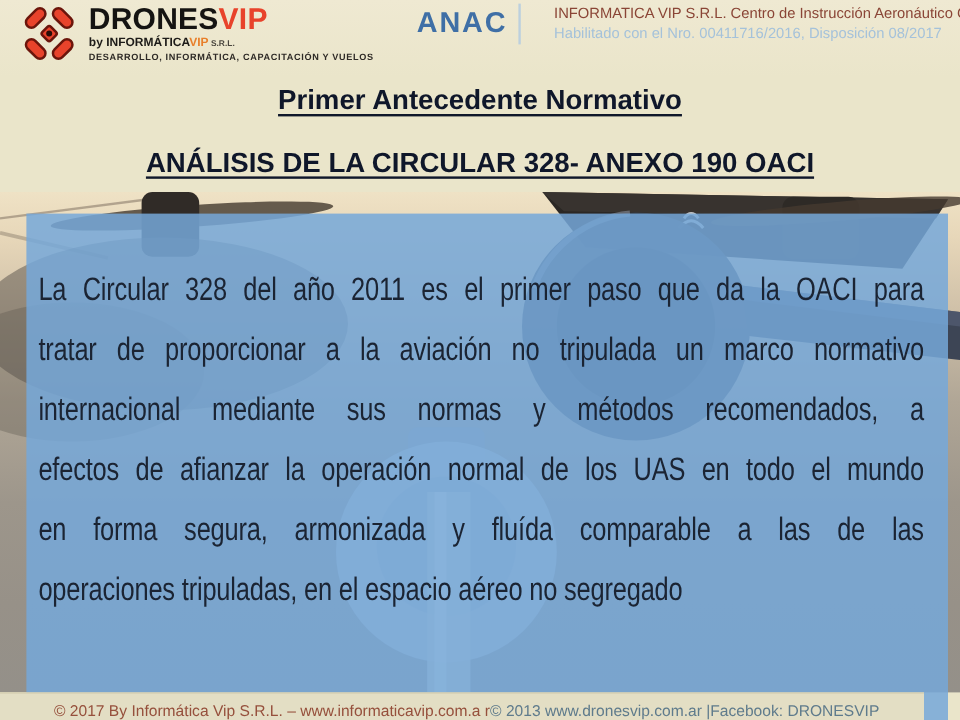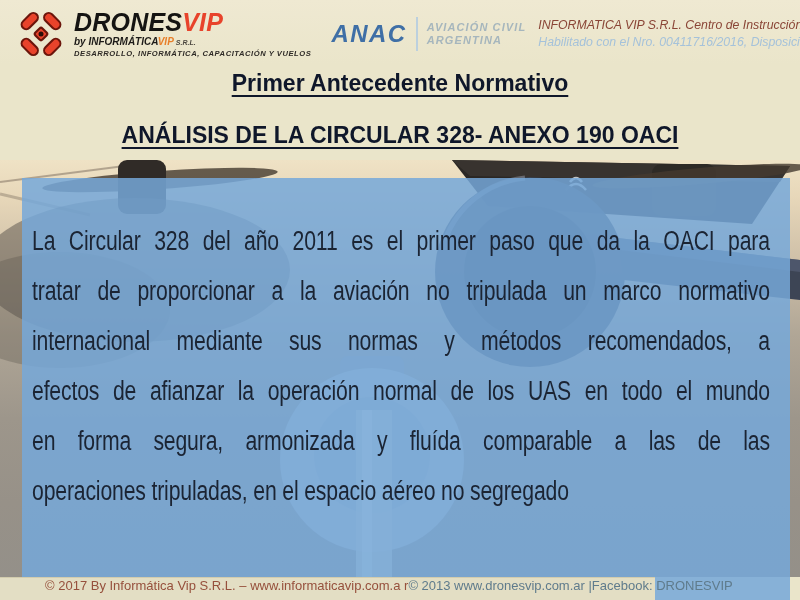--- a/index.html
+++ b/index.html
@@ -4,24 +4,23 @@
 <style>
   html,body{margin:0;padding:0;background:#555;}
   .slide{
     position:relative;width:800px;height:600px;overflow:hidden;
     background:#eae5ca;font-family:"Liberation Sans",sans-serif;
     -webkit-font-smoothing:antialiased;
   }
   
   .header{
     position:absolute;top:0;left:0;right:0;height:64px;
-    display:flex;align-items:center;box-sizing:border-box;
-    padding:3px 10px 0 16px;gap:12px;
+    display:flex;align-items:flex-start;box-sizing:border-box;
+    padding:3px 10px 0 16px;gap:28px;
     background:linear-gradient(180deg,#efe9d2 0%,#eae5ca 100%);
-    font-style:italic;
   }
   .logo{display:flex;align-items:center;gap:8px;flex:none;}
   .logo-icon{width:50px;height:50px;flex:none;}
   .logo-text{line-height:1;}
   .brand{font-size:25px;font-weight:800;color:#151412;letter-spacing:.2px;}
   .brand .red{color:#e8432b;}
   .byline{font-size:10px;font-weight:700;color:#1d1b18;margin-top:2px;}
   .byline .red{color:#e87f2a;}
   .byline .srl{font-size:7px;color:#4a463e;}
   .tagline{font-size:7.6px;font-weight:700;color:#2e2a26;letter-spacing:.55px;margin-top:3px;}
@@ -54,23 +53,23 @@
   }
   .para{
     position:absolute;left:10px;top:38px;width:940px;
     transform:scaleX(0.785);transform-origin:0 0;
     font-size:27px;line-height:50px;letter-spacing:-0.2px;color:#1b2433;
   }
   .para-line{text-align:justify;text-align-last:justify;}
   .para-line.last{text-align-last:left;}
   
   .footer{
-    position:absolute;left:0;bottom:0;width:655px;height:23px;box-sizing:border-box;
+    position:absolute;left:0;bottom:0;width:770px;height:23px;box-sizing:border-box;
     background:#e3dec4;border-top:1px solid #d2ccae;
-    display:flex;justify-content:space-between;align-items:flex-start;
+    display:flex;justify-content:space-between;align-items:flex-end;
     padding:0 54px 0 45px;font-size:13px;white-space:nowrap;
   }
   .f-left{color:#96503c;}
   .f-right{color:#5f7b8c;}
 </style>
 </head>
 <body>
 
 <div class="slide">
 
@@ -89,24 +88,20 @@
       <div class="logo-text">
         <div class="brand"><span>DRONES</span><span class="red">VIP</span></div>
         <div class="byline"><span>by </span><span>INFORMÁTICA</span><span class="red">VIP</span><span class="srl"> S.R.L.</span></div>
         <div class="tagline">DESARROLLO, INFORMÁTICA, CAPACITACIÓN Y VUELOS</div>
       </div>
     </div>
 
     <div class="anac">
       <span class="anac-name">ANAC</span>
       <span class="anac-divider"></span>
-      <span class="anac-sub">
-        <span>AVIACIÓN CIVIL</span><br>
-        <span>ARGENTINA</span>
-      </span>
     </div>
 
     <div class="credentials">
       <div class="cred1">INFORMATICA VIP S.R.L. Centro de Instrucción Aeronáutico Civil</div>
       <div class="cred2">Habilitado con el Nro. 00411716/2016, Disposición 08/2017</div>
     </div>
   </div>
 
   <h1 class="title">Primer Antecedente Normativo</h1>
   <h2 class="subtitle">ANÁLISIS DE LA CIRCULAR 328- ANEXO 190 OACI</h2>

